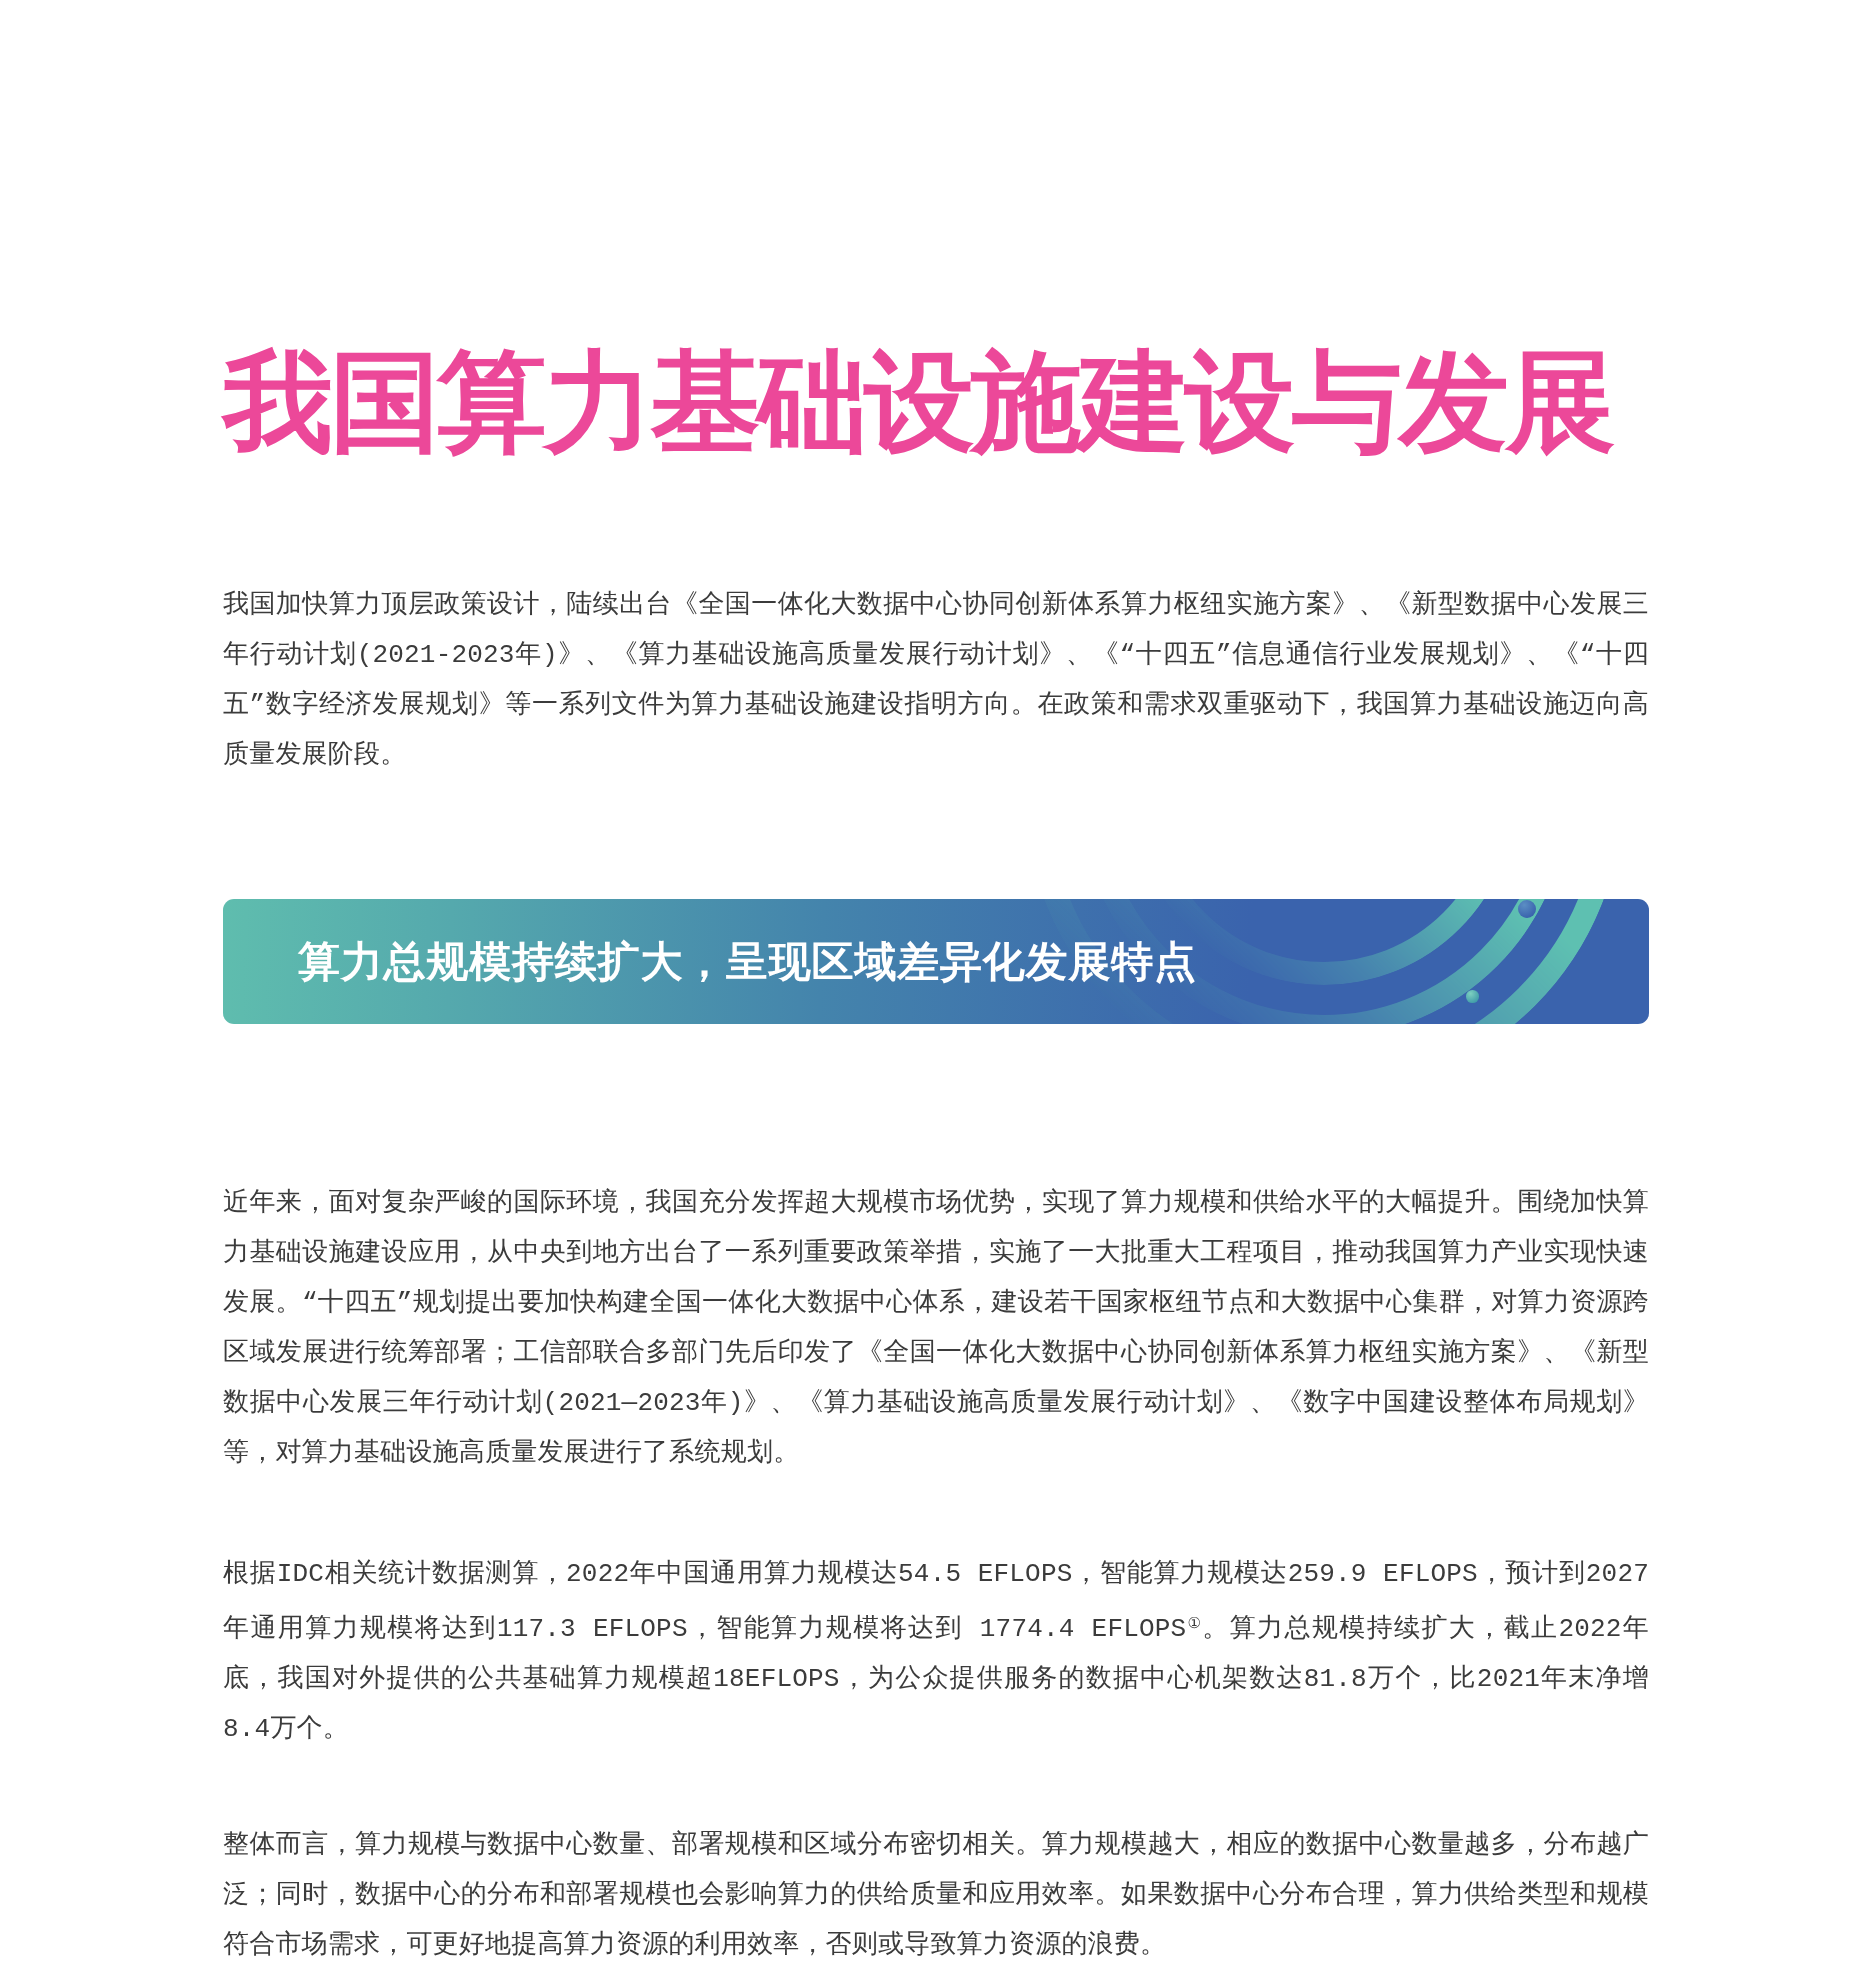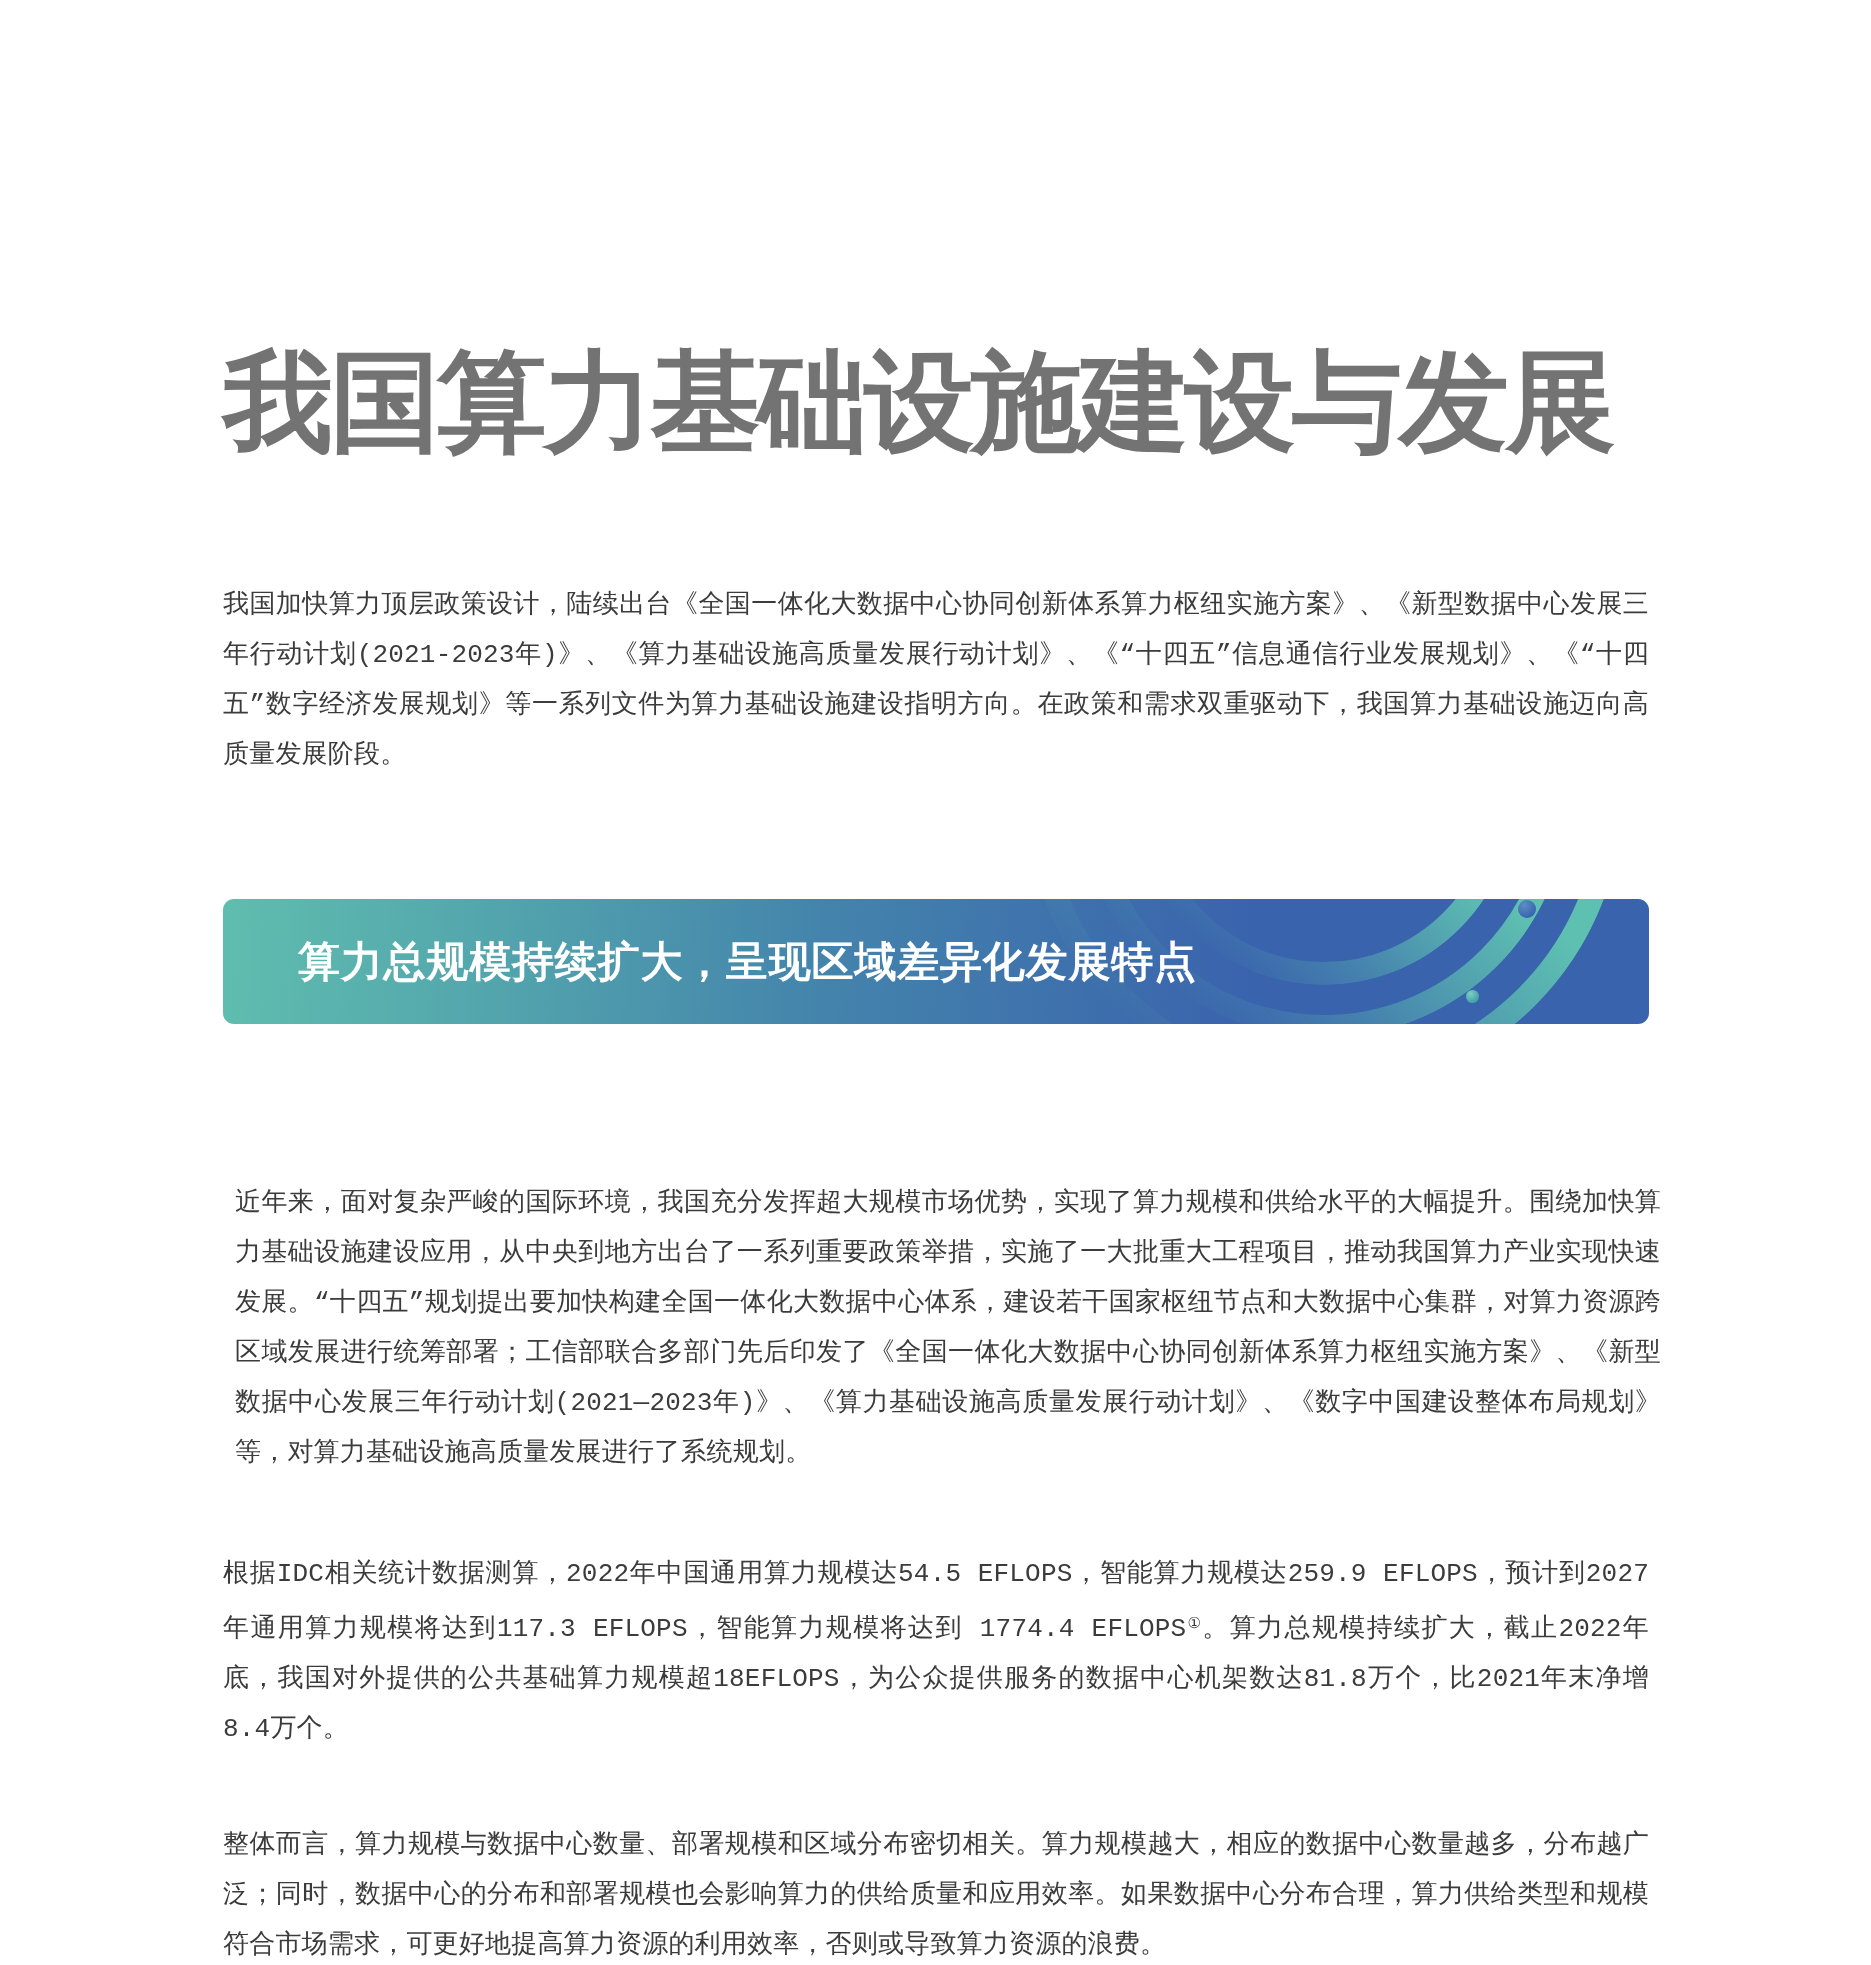--- a/index.html
+++ b/index.html
@@ -15,39 +15,39 @@
   
   .doc-title {
     position: absolute;
     left: 223px;
     top: 270px;
     width: 1431px;
     font-size: 110px;
     line-height: 1.05;
     font-weight: 700;
     letter-spacing: -3.1px;
-    color: #737373;
+    color: #ec4899;
     white-space: nowrap;
   }
 
   
   .para {
     position: absolute;
     left: 223px;
     width: 1426px;
     font-size: 26px;
     line-height: 50px;
     color: #3b3b3b;
     text-align: justify;
     text-justify: inter-ideograph;
     letter-spacing: 0.2px;
     font-family: Liberation Mono, monospace;
   }
   .p1 { top: 554px; }
-  .p2 { top: 1152px; margin-left: 12px; }
+  .p2 { top: 1152px; }
   .p3 { top: 1523px; }
   .p4 { top: 1794px; }
 
   .fn-sup {
     font-size: 0.58em;
     vertical-align: 0.55em;
     letter-spacing: 0;
   }
 
   

